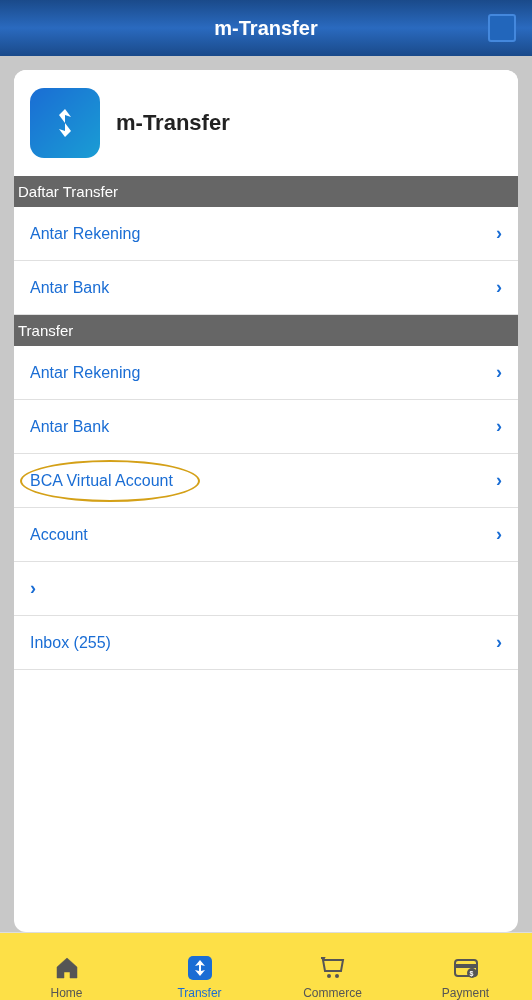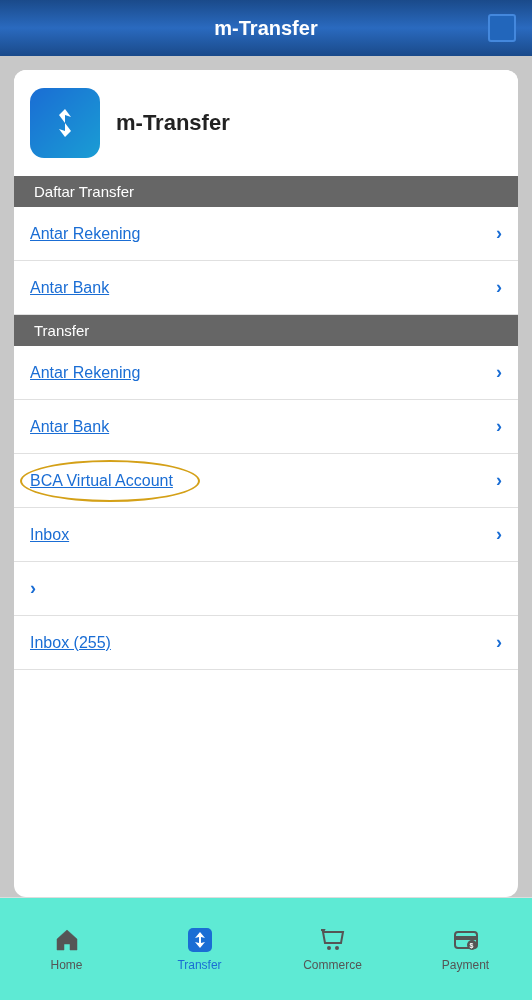--- a/index.html
+++ b/index.html
@@ -76,39 +76,38 @@
       font-size: 22px;
       font-weight: bold;
       color: #222222;
     }
 
     
     .section-header {
       background: #666666;
       color: #ffffff;
       font-size: 15px;
-      padding: 7px 20px;
+      padding: 7px 4px;
       font-weight: normal;
     }
 
     
     .menu-item {
       display: flex;
       align-items: center;
       justify-content: space-between;
       padding: 16px 16px;
       border-bottom: 1px solid #e0e0e0;
       cursor: pointer;
       background: #ffffff;
       position: relative;
     }
     .menu-item-label {
       font-size: 16px;
       color: #1a6dd4;
-      text-decoration: underline;
     }
     .menu-item-label.highlighted {
       color: #1a6dd4;
     }
     .chevron {
       color: #1a6dd4;
       font-size: 18px;
       font-weight: bold;
     }
 
@@ -121,24 +120,24 @@
       width: 180px;
       height: 42px;
       border: 2.5px solid #d4a017;
       border-radius: 50%;
       pointer-events: none;
     }
 
     
     .bottom-nav {
       width: 532px;
-      height: 103px;
-      background: #5eead4;
-      display: flex;
-      align-items: center;
+      height: 68px;
+      background: #fde047;
+      display: flex;
+      align-items: flex-end;
       justify-content: space-around;
       border-top: 1px solid #ddd;
       flex-shrink: 0;
     }
     .nav-item {
       display: flex;
       flex-direction: column;
       align-items: center;
       gap: 4px;
       cursor: pointer;
@@ -196,21 +195,21 @@
       <div class="menu-item">
         <span class="menu-item-label">Antar Bank</span>
         <span class="chevron">›</span>
       </div>
       <div class="menu-item">
         <span class="menu-item-label highlighted">BCA Virtual Account</span>
         <span class="chevron">›</span>
         <div class="bca-circle"></div>
       </div>
       <div class="menu-item">
-        <span class="menu-item-label">Inbox</span>
+        <span class="menu-item-label">Account</span>
         <span class="chevron">›</span>
       </div>
       <div class="menu-item">
         <span class="chevron">›</span>
       </div>
       <div class="menu-item">
         <span class="menu-item-label">Inbox (255)</span>
         <span class="chevron">›</span>
       </div>
     </div>

